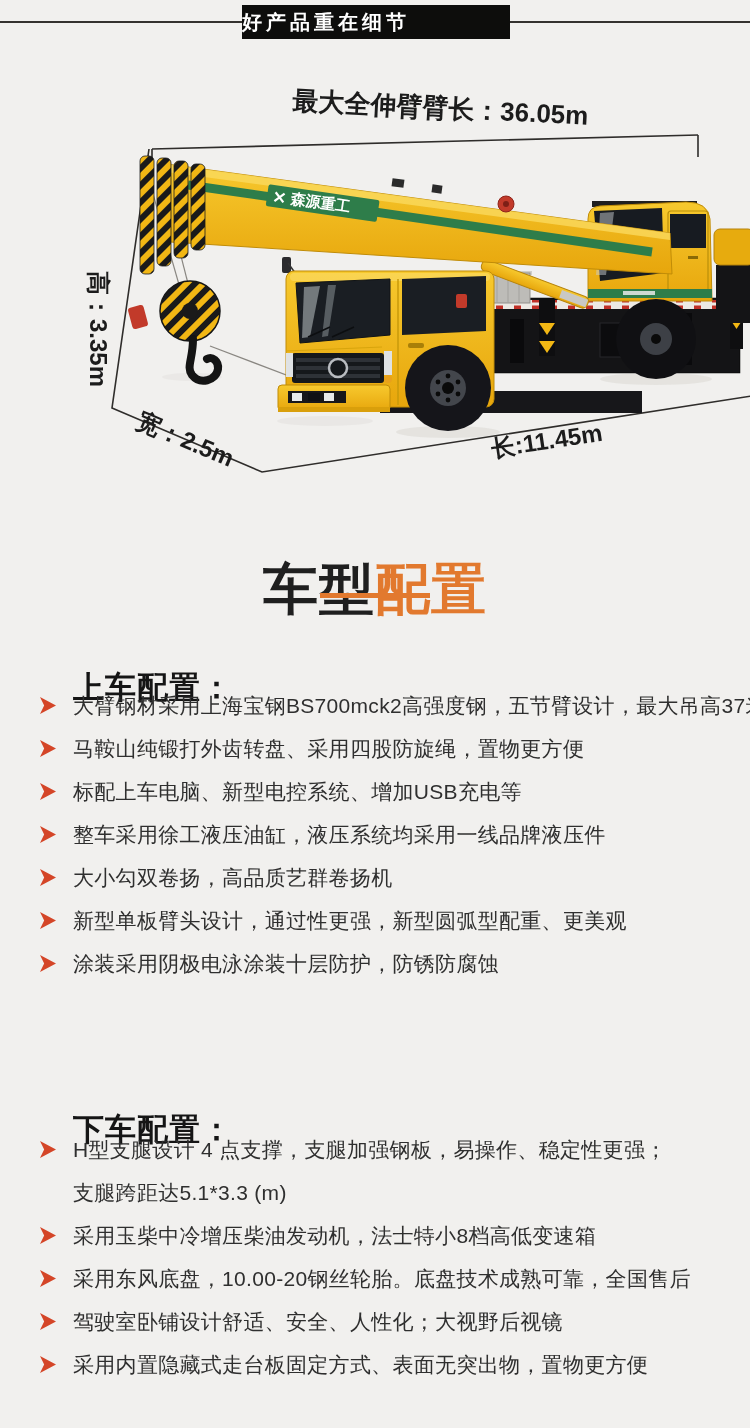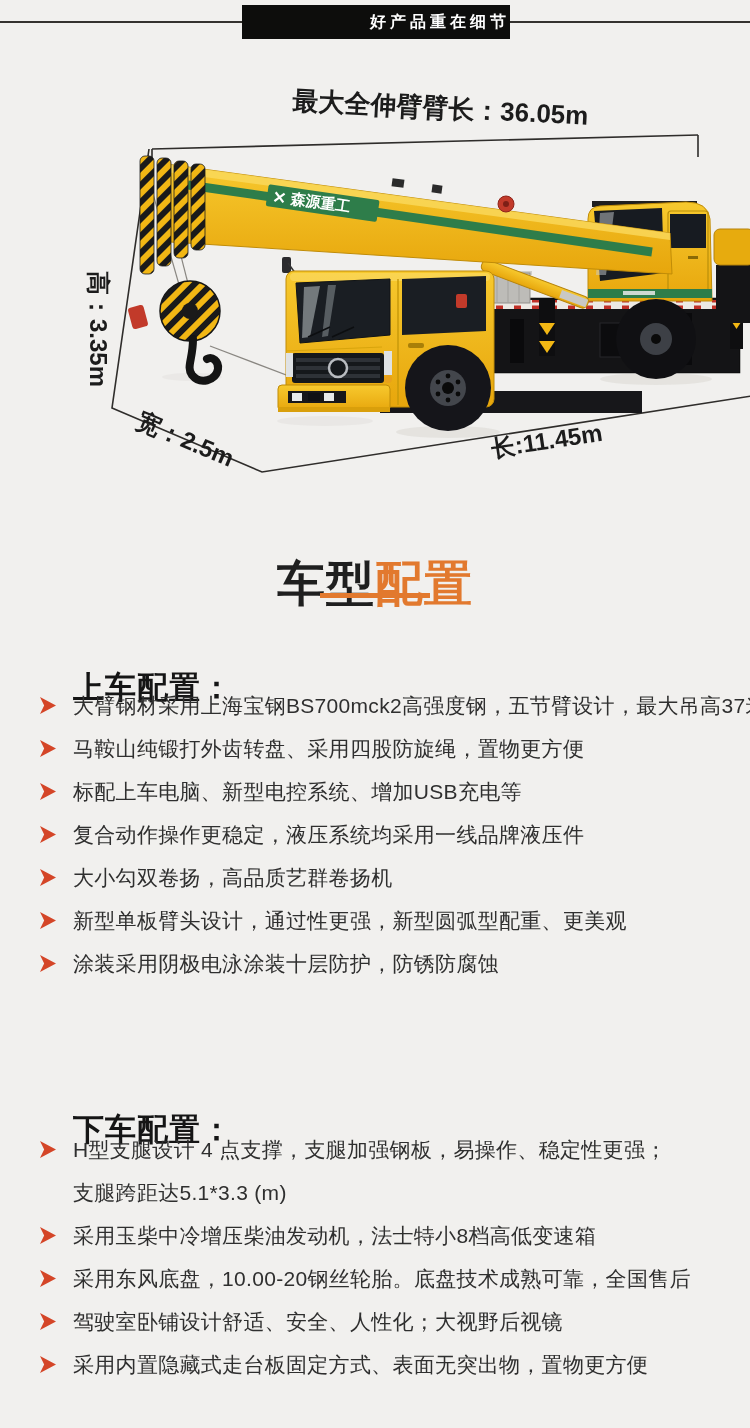--- a/index.html
+++ b/index.html
@@ -9,32 +9,32 @@
     font-family:"Liberation Sans","DejaVu Sans",sans-serif;
     -webkit-font-smoothing:antialiased;
   }
   .page{position:relative;width:750px;height:1428px;overflow:hidden;background:#f1f0ee;}
 
   
   .banner-line{position:absolute;top:21px;left:0;width:750px;height:2px;background:#35322f;}
   .banner{
     position:absolute;top:5px;left:242px;width:268px;height:34px;
     background:#0d0d0c;color:#ffffff;
-    display:flex;align-items:center;justify-content:flex-end;
-    font-size:16px;font-weight:bold;letter-spacing:4px;
+    display:flex;align-items:center;justify-content:flex-start;
+    font-size:20px;font-weight:bold;letter-spacing:4px;
   }
 
   
   .figure{position:absolute;top:45px;left:0;width:750px;height:450px;}
   .figure svg{position:absolute;inset:0;}
 
   
   .title{
     position:absolute;top:512px;left:0;width:750px;
-    text-align:center;font-size:48px;line-height:80px;
+    text-align:center;font-size:55px;line-height:80px;
     font-weight:800;color:#1f1f1f;letter-spacing:1px;
   }
   .title .orange{color:#e2792e;}
   .title-underline{position:absolute;top:593px;left:320px;width:110px;height:5px;background:#e2792e;}
 
   
   .section-heading{
     position:absolute;left:73px;
     font-size:31px;font-weight:bold;color:#151515;letter-spacing:1px;text-align:center;
   }
@@ -244,21 +244,21 @@
       <div class="bullet">
         <span class="arrow"></span>
         <span class="bullet-text">马鞍山纯锻打外齿转盘、采用四股防旋绳，置物更方便</span>
       </div>
       <div class="bullet">
         <span class="arrow"></span>
         <span class="bullet-text">标配上车电脑、新型电控系统、增加USB充电等</span>
       </div>
       <div class="bullet">
         <span class="arrow"></span>
-        <span class="bullet-text">复合动作操作更稳定，液压系统均采用一线品牌液压件</span>
+        <span class="bullet-text">整车采用徐工液压油缸，液压系统均采用一线品牌液压件</span>
       </div>
       <div class="bullet">
         <span class="arrow"></span>
         <span class="bullet-text">大小勾双卷扬，高品质艺群卷扬机</span>
       </div>
       <div class="bullet">
         <span class="arrow"></span>
         <span class="bullet-text">新型单板臂头设计，通过性更强，新型圆弧型配重、更美观</span>
       </div>
       <div class="bullet">

